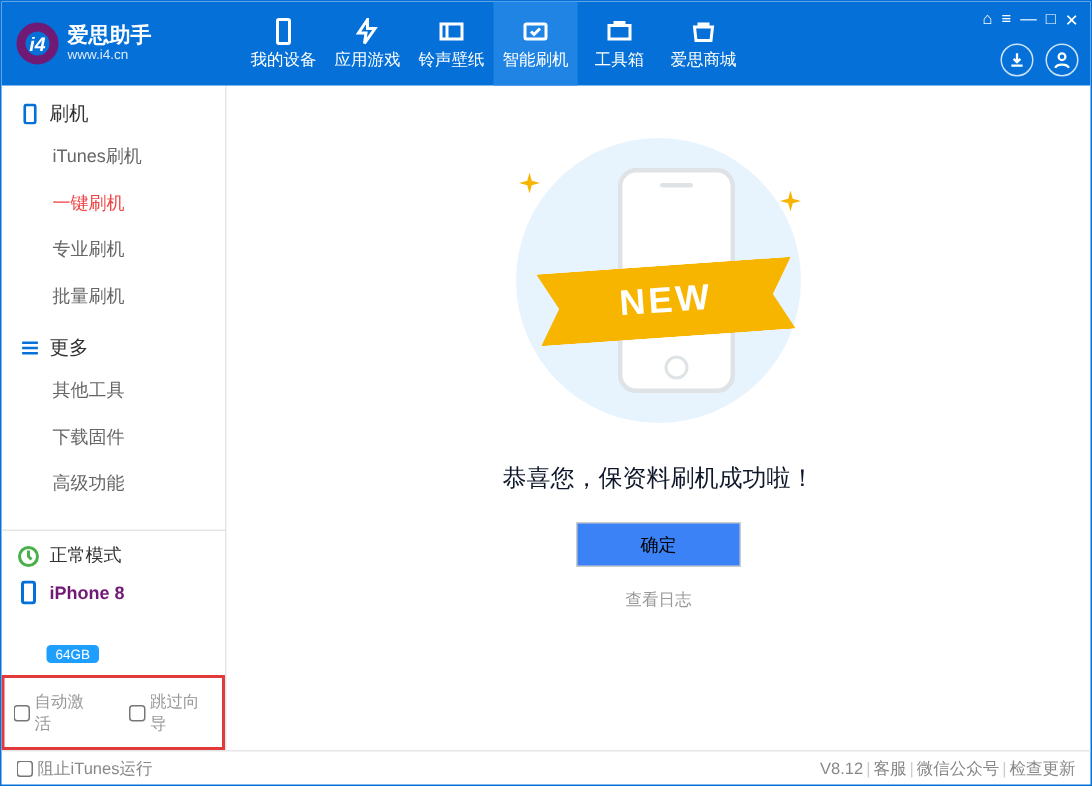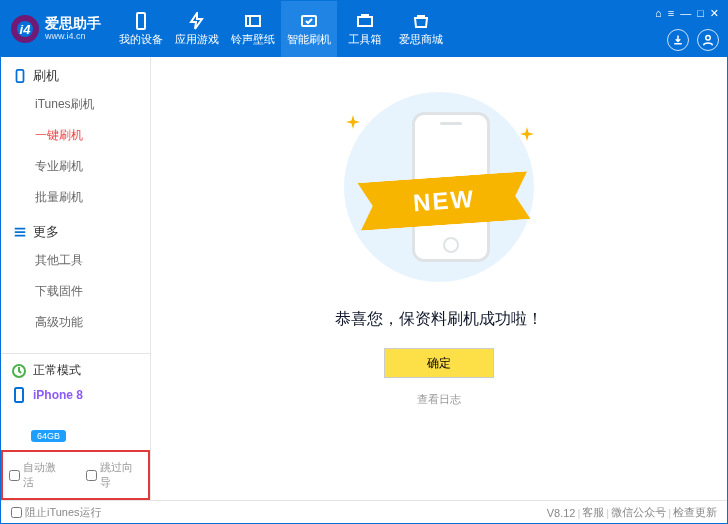--- a/index.html
+++ b/index.html
@@ -3,57 +3,57 @@
   <meta charset="utf-8">
   <style>
     * { margin:0; padding:0; box-sizing:border-box; }
     body { width:728px; height:524px; font-family:"Microsoft YaHei","PingFang SC",Arial,sans-serif; font-size:12px; color:#333; background:#fff; overflow:hidden; border:1px solid #0470d8; }
     .header { background:#0470d8; color:#fff; height:56px; display:flex; align-items:center; padding:0 10px; position:relative; }
     .logo-zone { display:flex; align-items:center; margin-right:12px; }
     .logo-circ { width:28px; height:28px; border:6px solid #701a75; border-radius:50%; display:flex; align-items:center; justify-content:center; font-weight:bold; font-size:13px; font-style:italic; }
     .logo-txt { margin-left:6px; line-height:1.1; }
     .logo-txt .t { font-size:14px; font-weight:bold; }
     .logo-txt .s { font-size:9px; opacity:.85; }
-    .tabs { display:flex; height:56px; }
+    .tabs { display:flex; height:56px;margin-left:48px; }
     .tab { width:56px; display:flex; flex-direction:column; align-items:center; justify-content:center; font-size:11px; gap:2px; cursor:pointer; }
     .tab.act { background:#2084e5; }
     .tab svg { width:18px; height:18px; fill:none; stroke:#fff; stroke-width:2; }
     .hdr-right { position:absolute; right:8px; top:6px; display:flex; gap:6px; }
     .hdr-right span { font-size:11px; cursor:pointer; }
     .hdr-ctrl { position:absolute; right:8px; bottom:6px; display:flex; gap:8px; }
     .circ-btn { width:22px; height:22px; border:1.5px solid rgba(255,255,255,.8); border-radius:50%; display:flex; align-items:center; justify-content:center; cursor:pointer; }
     .circ-btn svg { width:12px; height:12px; fill:none; stroke:#fff; stroke-width:2; }
     .body { display:flex; height:443px; }
     .side { width:150px; border-right:1px solid #e5e5e5; display:flex; flex-direction:column; }
     .side-scroll { flex:1; overflow:auto; }
     .sec-hd { display:flex; align-items:center; padding:10px 12px 4px; font-size:13px; color:#333; }
     .sec-hd svg { width:14px; height:14px; margin-right:6px; fill:none; stroke:#0470d8; stroke-width:2; }
     .sec-item { padding:7px 0 7px 34px; font-size:12px; color:#666; cursor:pointer; }
     .sec-item.act { color:#ef4444; }
     .side-bot { border-top:1px solid #e5e5e5; padding:8px 10px; }
     .mode-row { display:flex; align-items:center; font-size:12px; margin-bottom:8px; }
     .mode-row svg { width:16px; height:16px; margin-right:6px; }
-    .dev-name { font-size:12px; color:#8b5cf6; font-weight:bold; }
+    .dev-name { font-size:12px; color:#701a75; font-weight:bold; }
     .badge { display:inline-block; margin-top:19px; margin-left:20px; background:#1e9fff; color:#fff; font-size:9px; padding:1px 6px; border-radius:3px; }
     .opt-row { border-top:1px solid #e5e5e5; padding:8px 6px; display:flex; gap:21px; font-size:11px; color:#999; }
     .opt-row.redbox { border:2px solid #e03a3a; }
     .opt-row label { display:flex; align-items:center; gap:3px; }
     .main { flex:1; display:flex; flex-direction:column; align-items:center; justify-content:flex-start; padding-top:30px; }
     .illus { width:230px; height:200px; position:relative; }
     .bgcirc { width:190px; height:190px; background:#e8f4fd; border-radius:50%; position:absolute; left:20px; top:5px; }
     .phone { position:absolute; left:88px; top:25px; width:78px; height:150px; background:#fff; border:3px solid #dfe3e6; border-radius:12px; }
     .phone::before { content:""; position:absolute; top:7px; left:50%; transform:translateX(-50%); width:22px; height:3px; background:#dfe3e6; border-radius:2px; }
     .phone::after { content:""; position:absolute; bottom:6px; left:50%; transform:translateX(-50%); width:12px; height:12px; border:2px solid #dfe3e6; border-radius:50%; }
     .ribbon { position:absolute; left:35px; top:90px; width:170px; height:48px; background:#f7b500; transform:rotate(-4deg); display:flex; align-items:center; justify-content:center; color:#fff; font-weight:bold; font-size:24px; letter-spacing:2px; clip-path:polygon(0 0,100% 0,92% 50%,100% 100%,0 100%,8% 50%); }
     .spark { position:absolute; width:14px; height:14px; }
     .spark.a { left:22px; top:28px; }
     .spark.b { right:20px; top:40px; }
     .spark svg { fill:#f7b500; }
     .msg { margin-top:22px; font-size:16px; color:#0f172a; }
-    .ok-btn { margin-top:18px; width:110px; height:30px; border:1px solid #ccc; background:#fde047; font-size:12px; cursor:pointer; }
+    .ok-btn { margin-top:18px; width:110px; height:30px; border:1px solid #ccc; background:#3b82f6; font-size:12px; cursor:pointer; }
     .log-link { margin-top:14px; font-size:11px; color:#999; cursor:pointer; }
     .footer { height:24px; border-top:1px solid #e5e5e5; display:flex; align-items:center; padding:0 10px; font-size:11px; color:#888; justify-content:space-between; }
     .footer label { display:flex; align-items:center; gap:3px; }
     .footer-r { display:flex; align-items:center; gap:2px; }
     .sep { color:#ccc; }
     input[type=checkbox]{ width:11px; height:11px; }
   </style>
 </head>
 <body>
 

